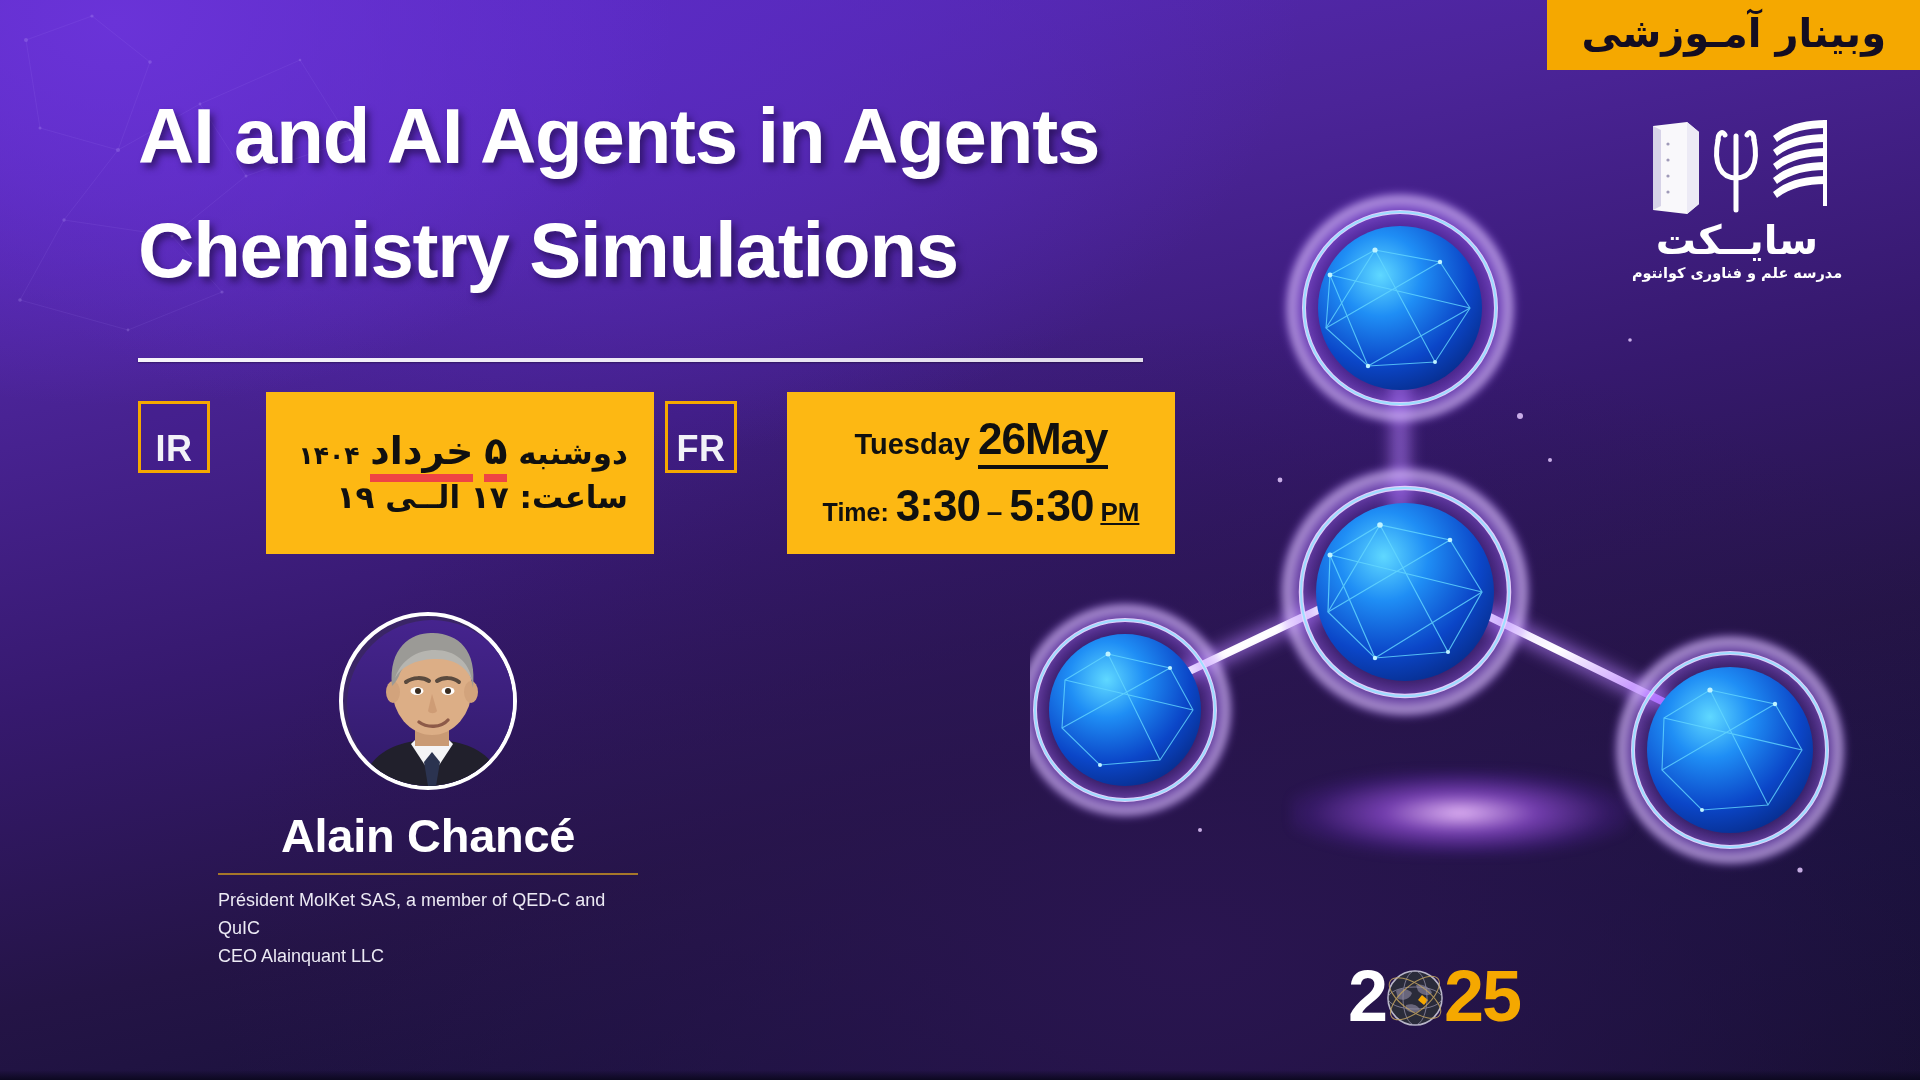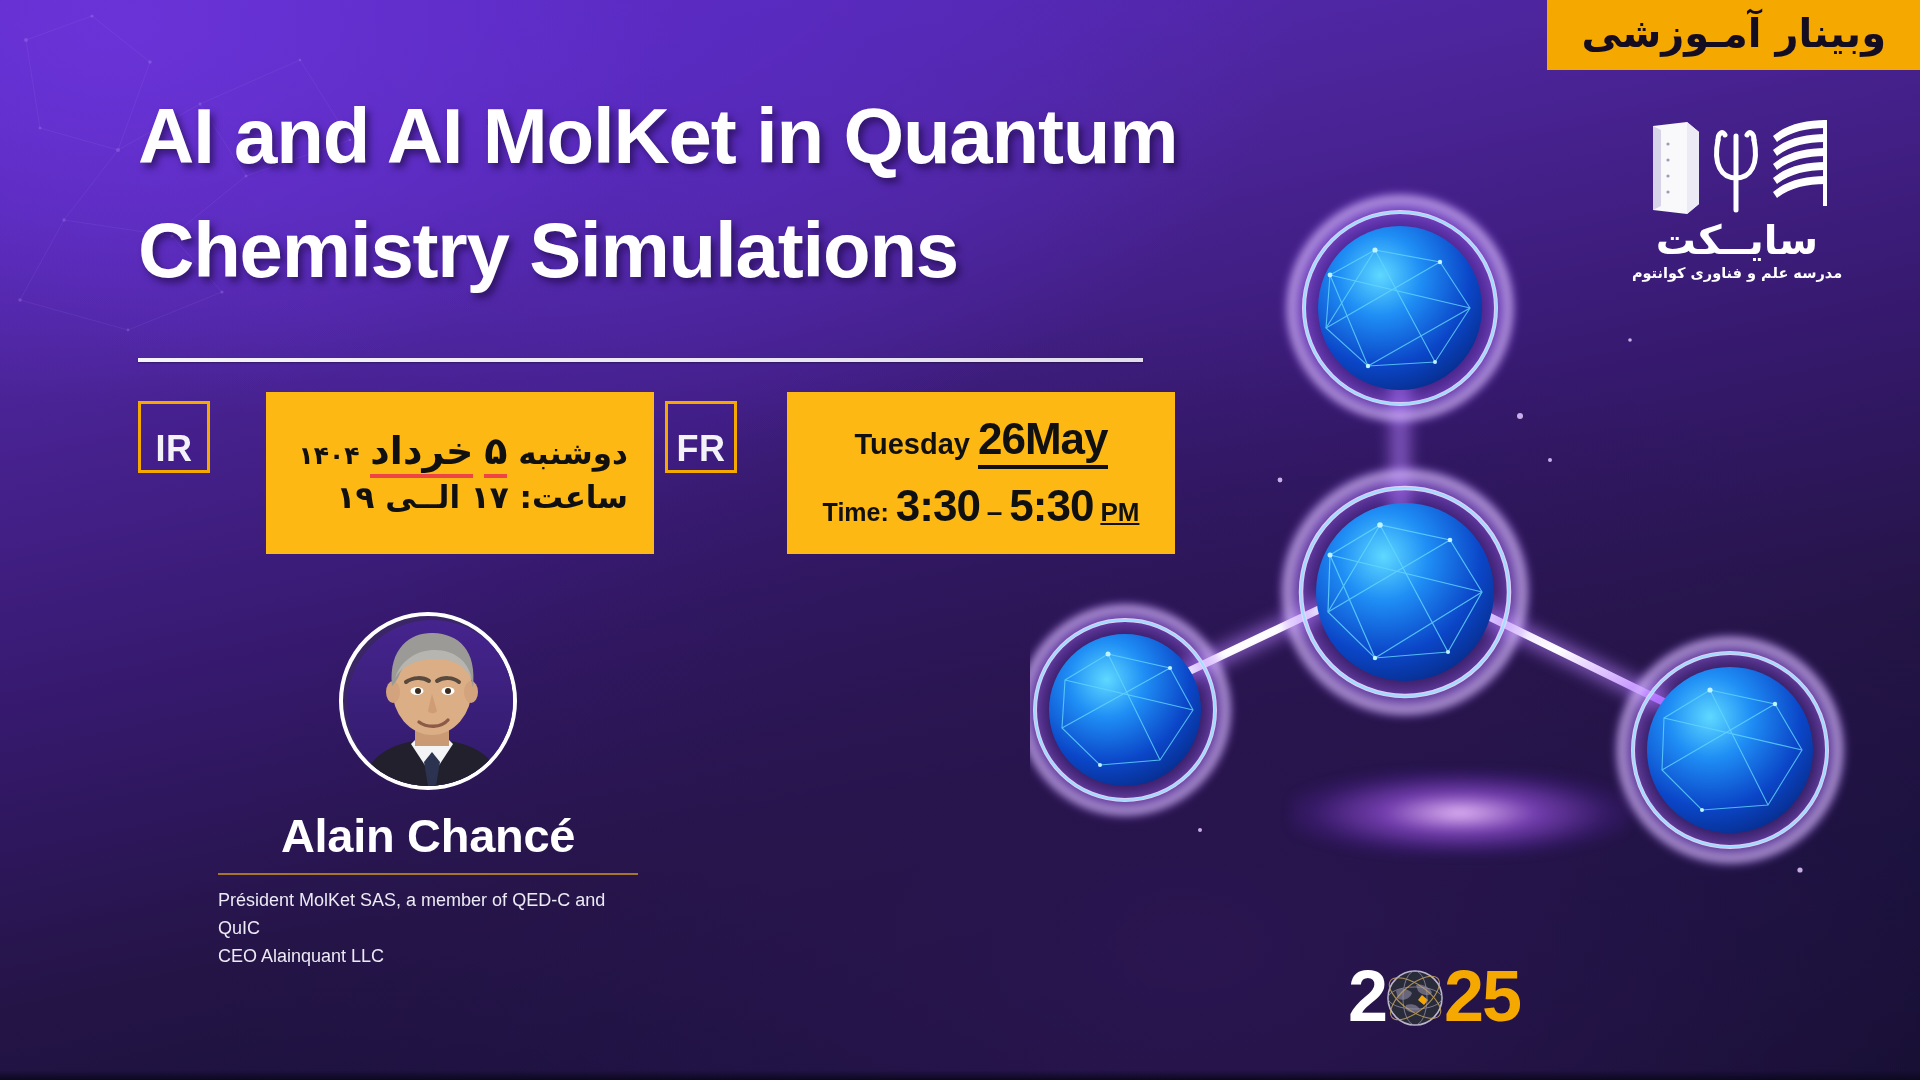--- a/index.html
+++ b/index.html
@@ -168,21 +168,21 @@
   }
   .fa-line1, .fa-line2 {
     font-family: "DejaVu Sans", sans-serif;
     color: #101010;
     font-weight: 700;
     line-height: 1.34;
     white-space: nowrap;
   }
   .fa-line1 { font-size: 31px; }
   .fa-line2 { font-size: 31px; }
-  .fa-strong { font-size: 38px; border-bottom: 4px solid #ef4444; padding-bottom: 1px; }
+  .fa-strong { font-size: 38px; border-bottom: 8px solid #ef4444; padding-bottom: 1px; }
   .fa-year { font-size: 25px; }
   .en-line {
     font-family: "Liberation Sans", sans-serif;
     color: #101010;
     font-weight: 700;
     line-height: 1.3;
     white-space: nowrap;
   }
   .en-l1 { font-size: 29px; }
   .en-l1 .big { font-size: 44px; border-bottom: 4px solid #101010; padding-bottom: 2px; letter-spacing: -1px; }
@@ -440,21 +440,21 @@
         <path d="M4 62 C18 50, 38 46, 56 46 L56 54 C38 54, 20 58, 8 68 Z" fill="#ffffff"></path>
         <path d="M4 76 C18 64, 38 60, 56 60 L56 68 C38 68, 20 72, 8 82 Z" fill="#ffffff"></path>
         <path d="M56 4 L56 90" stroke="#ffffff" stroke-width="4" fill="none"></path>
       </svg>
     </div>
     <div class="logo-word">سایــکت</div>
     <div class="logo-sub">مدرسه علم و فناوری کوانتوم</div>
   </div>
 
   <div class="title-block">
-    <div class="title-line">AI and AI MolKet in Quantum</div>
+    <div class="title-line">AI and AI Agents in Agents</div>
     <div class="title-line">Chemistry Simulations</div>
   </div>
   <div class="title-rule"></div>
 
   <div class="date-row ir">
     <div class="lang-badge">
       <span>IR</span>
     </div>
     <div class="date-card ir">
       <div class="fa-line1">

